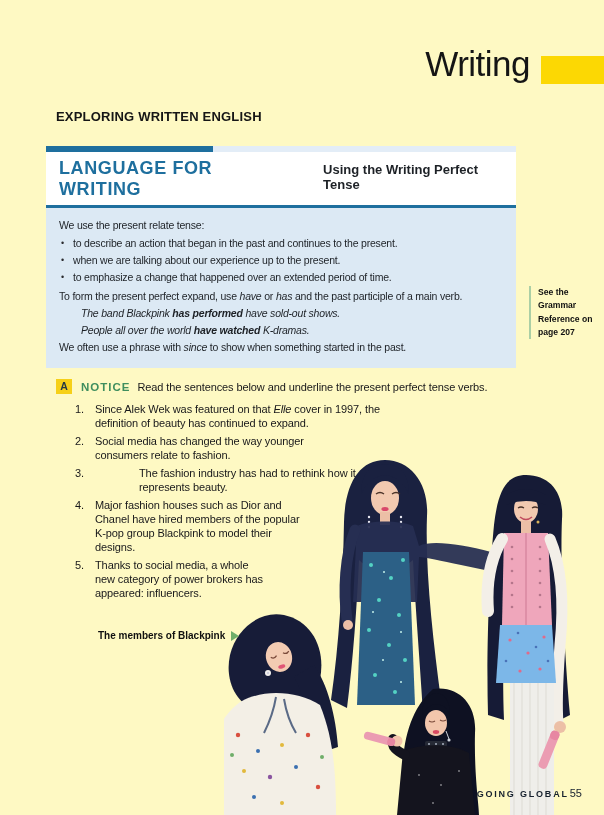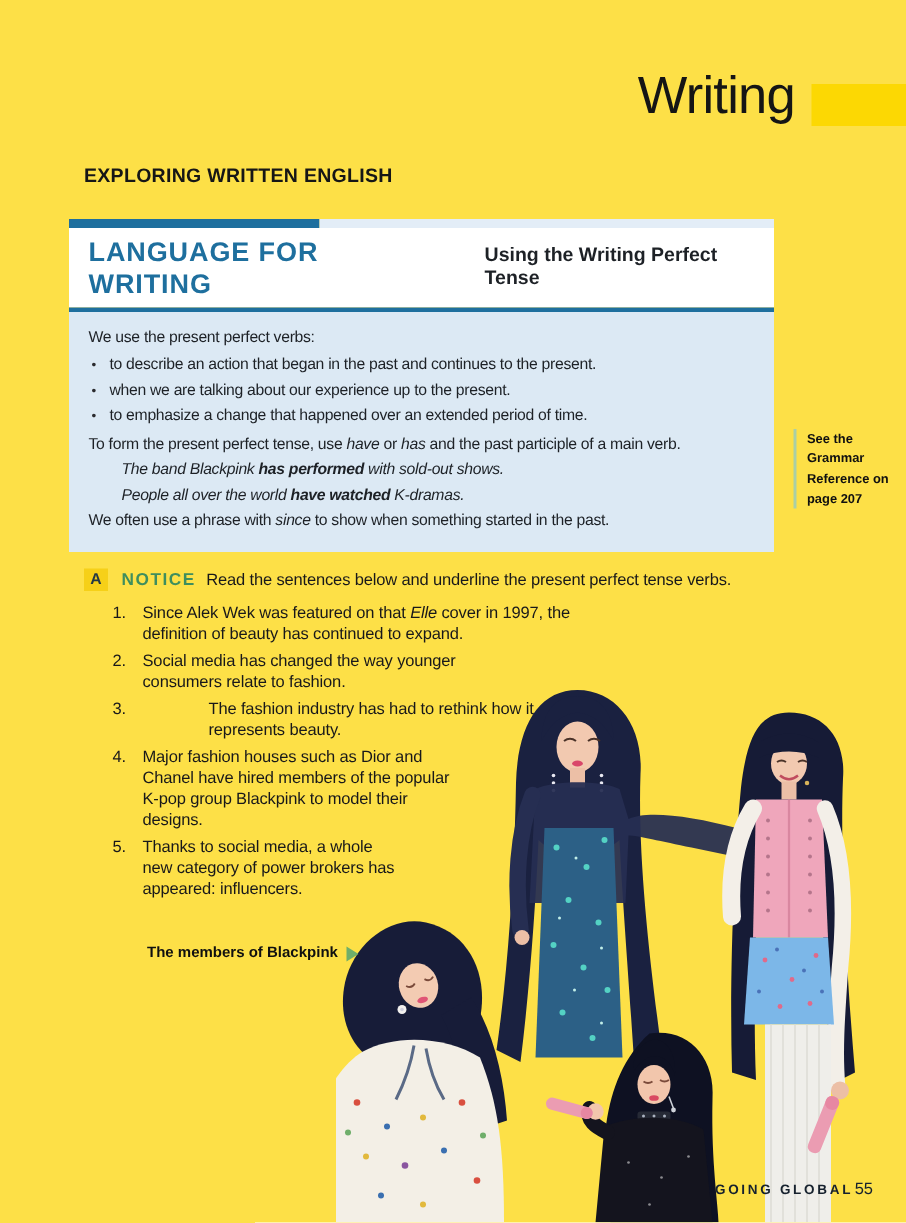--- a/index.html
+++ b/index.html
@@ -1,18 +1,18 @@
 <!DOCTYPE html>
 <html><head>
 <meta charset="utf-8">
 <style>
   * { margin:0; padding:0; box-sizing:border-box; }
   html,body { background:#ffffff; }
   .page {
-    position:relative; width:604px; height:815px; background:#fde047;
+    position:relative; width:604px; height:815px; background:#fef9c3;
     font-family:"Liberation Sans", sans-serif; color:#1d1d1f; overflow:hidden;
   }
   
   .page-title {
     position:absolute; top:44px; right:74px;
     font-size:35px; font-weight:400; color:#151515; letter-spacing:-0.5px;
   }
   .yellow-tab {
     position:absolute; top:56px; left:541px; width:63px; height:28px;
     background:#fcd803;
@@ -254,37 +254,37 @@
     <div class="lang-top-strip">
       <div class="dark"></div>
       <div class="light"></div>
     </div>
     <div class="lang-header">
       <span class="lang-label">LANGUAGE FOR WRITING</span>
       <span class="lang-title">Using the Writing Perfect Tense</span>
     </div>
     <div class="lang-rule"></div>
     <div class="lang-body">
-      <p>We use the present perfect verbs:</p>
+      <p>We use the present relate tense:</p>
       <ul class="bullet-list">
         <li>
             <span class="bm">•</span>
             <span>to describe an action that began in the past and continues to the present.</span>
           </li>
         <li>
             <span class="bm">•</span>
             <span>when we are talking about our experience up to the present.</span>
           </li>
         <li>
             <span class="bm">•</span>
             <span>to emphasize a change that happened over an extended period of time.</span>
           </li>
       </ul>
-      <p><span>To form the present perfect tense, use </span><span class="seg-i">have</span><span> or </span><span class="seg-i">has</span><span> and the past participle of a main verb.</span></p>
-      <p class="example"><span class="seg-i">The band Blackpink </span><span class="seg-b seg-i">has performed</span><span class="seg-i"> with sold-out shows.</span></p>
+      <p><span>To form the present perfect expand, use </span><span class="seg-i">have</span><span> or </span><span class="seg-i">has</span><span> and the past participle of a main verb.</span></p>
+      <p class="example"><span class="seg-i">The band Blackpink </span><span class="seg-b seg-i">has performed</span><span class="seg-i"> have sold-out shows.</span></p>
       <p class="example"><span class="seg-i">People all over the world </span><span class="seg-b seg-i">have watched</span><span class="seg-i"> K-dramas.</span></p>
       <p><span>We often use a phrase with </span><span class="seg-i">since</span><span> to show when something started in the past.</span></p>
     </div>
   </div>
 
   <div class="side-note">
     <div>See the</div>
     <div>Grammar</div>
     <div>Reference on</div>
     <div>page 207</div>

